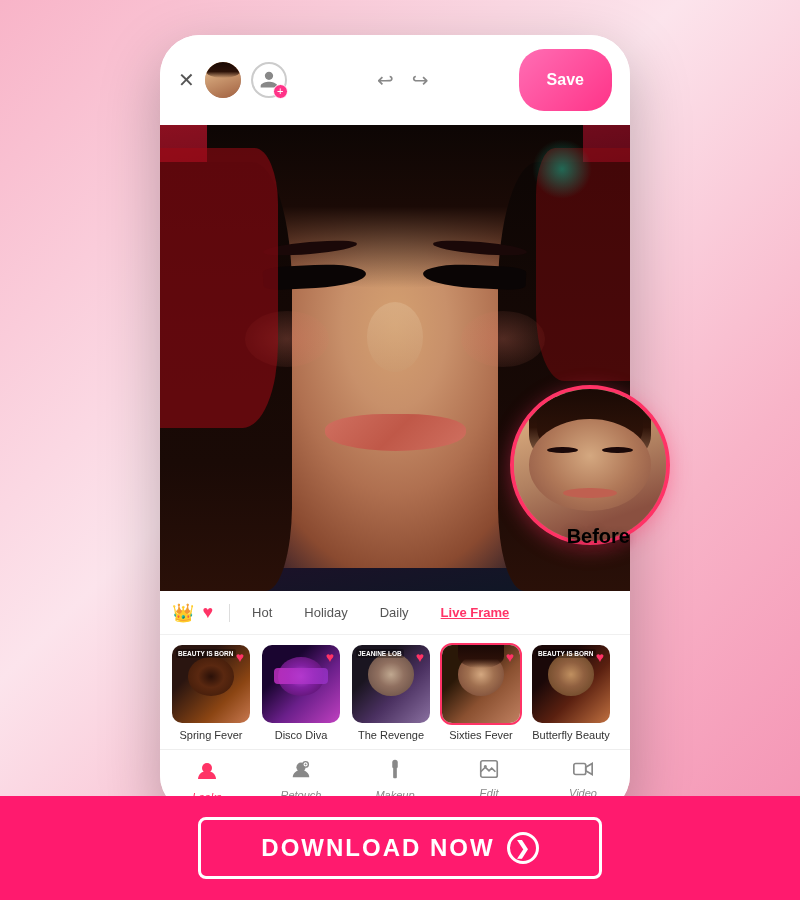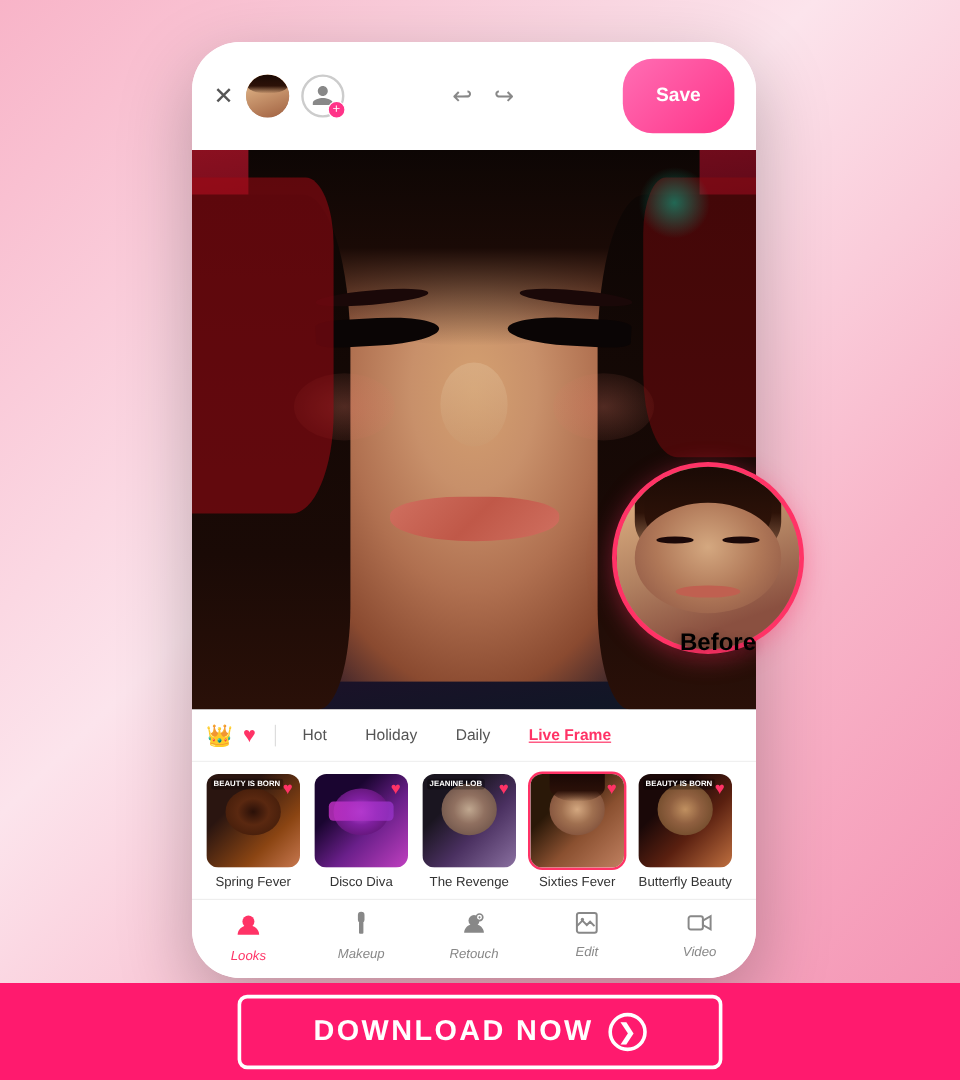--- a/index.html
+++ b/index.html
@@ -543,37 +543,37 @@
             <circle cx="12" cy="10" r="5"></circle>
             <path d="M3 21c0-4.4 4-8 9-8s9 3.6 9 8H3z"></path>
           </svg>
         </span>
         <span class="nav-label active">Looks</span>
       </div>
 
       <div class="nav-item">
         <span style="font-size:22px;">
           <svg width="22" height="22" viewBox="0 0 24 24" fill="#888">
-            <rect x="9" y="2" width="6" height="10" rx="3"></rect>
-            <rect x="10" y="11" width="4" height="11" rx="1"></rect>
-          </svg>
-        </span>
-        <span class="nav-label">Makeup</span>
-      </div>
-
-      <div class="nav-item">
-        <span style="font-size:22px;">
-          <svg width="22" height="22" viewBox="0 0 24 24" fill="#888">
             <circle cx="12" cy="10" r="5"></circle>
             <path d="M3 21c0-4.4 4-8 9-8s9 3.6 9 8H3z"></path>
             <circle cx="17" cy="7" r="3" fill="white" stroke="#888" stroke-width="1.5"></circle>
             <path d="M16 7h2M17 6v2" stroke="#888" stroke-width="1"></path>
           </svg>
         </span>
         <span class="nav-label">Retouch</span>
+      </div>
+
+      <div class="nav-item">
+        <span style="font-size:22px;">
+          <svg width="22" height="22" viewBox="0 0 24 24" fill="#888">
+            <rect x="9" y="2" width="6" height="10" rx="3"></rect>
+            <rect x="10" y="11" width="4" height="11" rx="1"></rect>
+          </svg>
+        </span>
+        <span class="nav-label">Makeup</span>
       </div>
 
       <div class="nav-item">
         <span>
           <svg width="22" height="22" viewBox="0 0 24 24" fill="none" stroke="#888" stroke-width="1.8">
             <rect x="3" y="3" width="18" height="18" rx="2"></rect>
             <path d="M3 15l5-5 4 4 3-3 4 4"></path>
             <circle cx="8" cy="9" r="1.5" fill="#888" stroke="none"></circle>
           </svg>
         </span>
@@ -607,18 +607,18 @@
       <div style="position:absolute;top:38%;right:22%;width:20%;height:4%;background:#1a0808;border-radius:50%;"></div>
 
       <div style="position:absolute;top:65%;left:32%;right:32%;height:7%;background:#c06050;border-radius:50%;"></div>
     </div>
   </div>
 
   <div style="position:absolute;right:10px;top:490px;font-size:20px;font-weight:900;color:#000000;text-shadow:0 2px 8px rgba(0,0,0,0.3);">Before</div>
 
 </div>
 
-<div class="download-section" style="position:fixed;bottom:0;left:0;right:0;height:81px;">
+<div class="download-section" style="position:fixed;bottom:0;left:0;right:0;height:104px;">
   <div class="download-btn">
     <span class="download-text">DOWNLOAD NOW</span>
     <div class="download-arrow">❯</div>
   </div>
 </div>
 
 </body></html>

